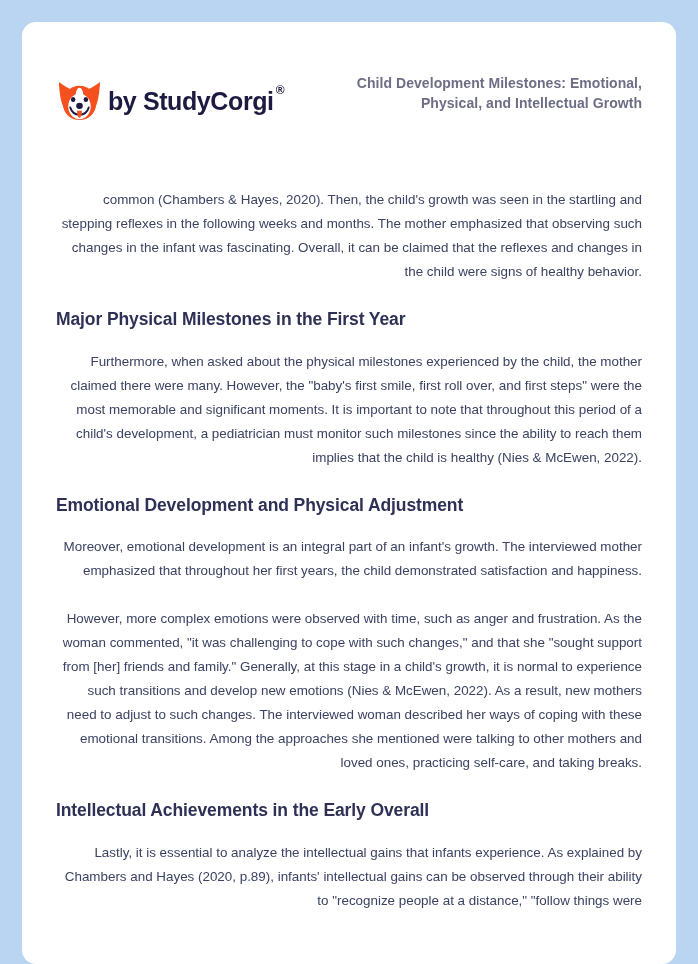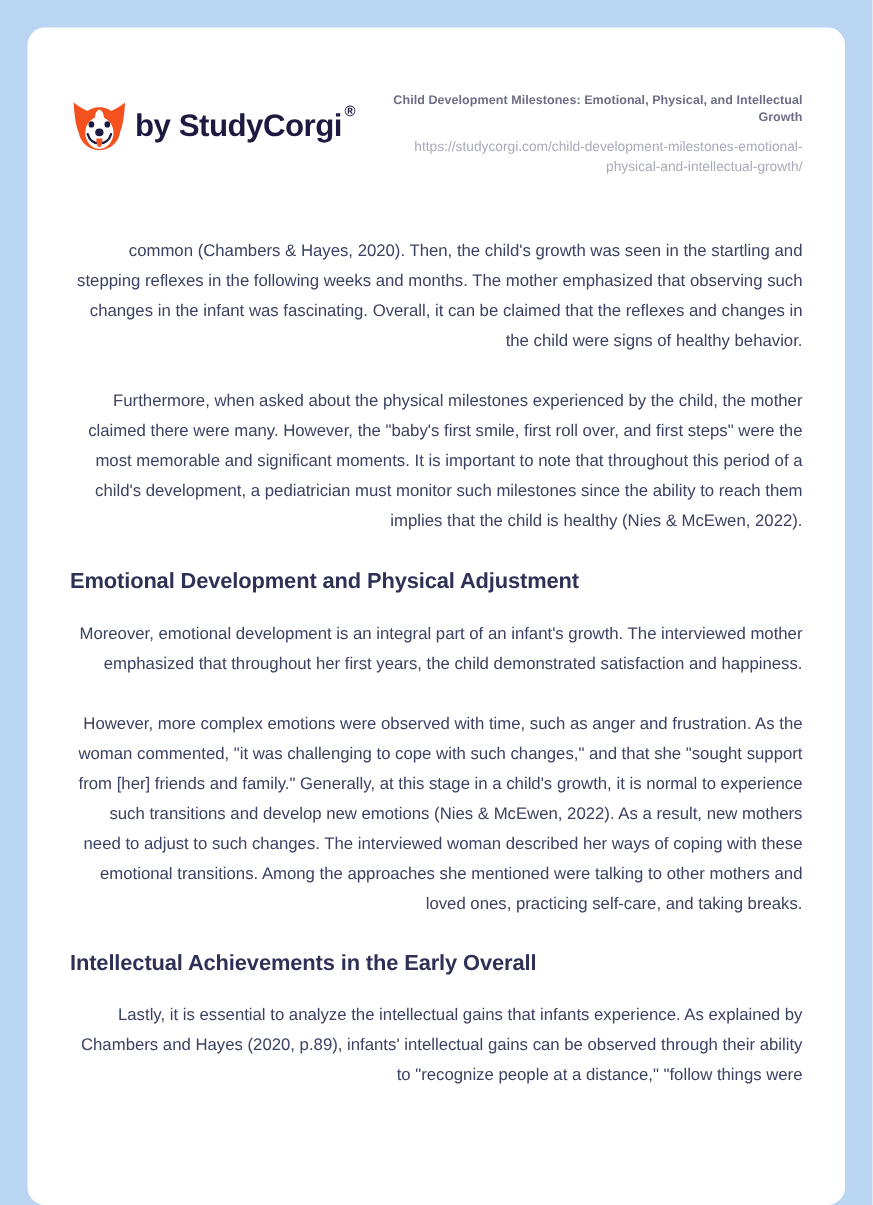--- a/index.html
+++ b/index.html
@@ -76,21 +76,21 @@
   }
 
   .header-meta {
     text-align: right;
     flex: 0 1 auto;
     max-width: 350px;
     padding-top: 4px;
   }
 
   .header-title {
-    font-size: 10px;
+    font-size: 14px;
     font-weight: bold;
     color: #6d6e86;
     line-height: 1.42;
     letter-spacing: 0.05px;
   }
 
   .header-url {
     font-size: 11px;
     color: #a9aabb;
     line-height: 1.45;
@@ -149,27 +149,27 @@
 
           <path d="M14.5 30 C16 35 19.5 37.5 24 37.5 C28.5 37.5 32 35 33.5 30" fill="none" stroke="#1c1a40" stroke-width="1.9" stroke-linecap="round"></path>
 
           <path d="M21.5 33.5 L26.5 33.5 C26.5 38 25.5 40.5 24 40.5 C22.5 40.5 21.5 38 21.5 33.5 Z" fill="#f4511e"></path>
         </svg>
         <span class="brand-text"><span>by StudyCorgi</span><span class="brand-reg">®</span></span>
       </div>
 
       <div class="header-meta">
         <div class="header-title">Child Development Milestones: Emotional, Physical, and Intellectual Growth</div>
-        <div class="header-url">https://studycorgi.com/child-development-milestones-emotional-physical-and-intellectual-growth/</div>
       </div>
 
     </div>
 
     <div class="doc-body">
         <p>common (Chambers &amp; Hayes, 2020). Then, the child's growth was seen in the startling and stepping reflexes in the following weeks and months. The mother emphasized that observing such changes in the infant was fascinating. Overall, it can be claimed that the reflexes and changes in the child were signs of healthy behavior.</p>
+        <h2>Major Physical Milestones in the First Year</h2>
         <p>Furthermore, when asked about the physical milestones experienced by the child, the mother claimed there were many. However, the "baby's first smile, first roll over, and first steps" were the most memorable and significant moments. It is important to note that throughout this period of a child's development, a pediatrician must monitor such milestones since the ability to reach them implies that the child is healthy (Nies &amp; McEwen, 2022).</p>
         <h2>Emotional Development and Physical Adjustment</h2>
         <p>Moreover, emotional development is an integral part of an infant's growth. The interviewed mother emphasized that throughout her first years, the child demonstrated satisfaction and happiness.</p>
         <p>However, more complex emotions were observed with time, such as anger and frustration. As the woman commented, "it was challenging to cope with such changes," and that she "sought support from [her] friends and family." Generally, at this stage in a child's growth, it is normal to experience such transitions and develop new emotions (Nies &amp; McEwen, 2022). As a result, new mothers need to adjust to such changes. The interviewed woman described her ways of coping with these emotional transitions. Among the approaches she mentioned were talking to other mothers and loved ones, practicing self-care, and taking breaks.</p>
         <h2>Intellectual Achievements in the Early Overall</h2>
         <p>Lastly, it is essential to analyze the intellectual gains that infants experience. As explained by Chambers and Hayes (2020, p.89), infants' intellectual gains can be observed through their ability to "recognize people at a distance," "follow things were</p>
       </div>
 
   </div>
 </div>

